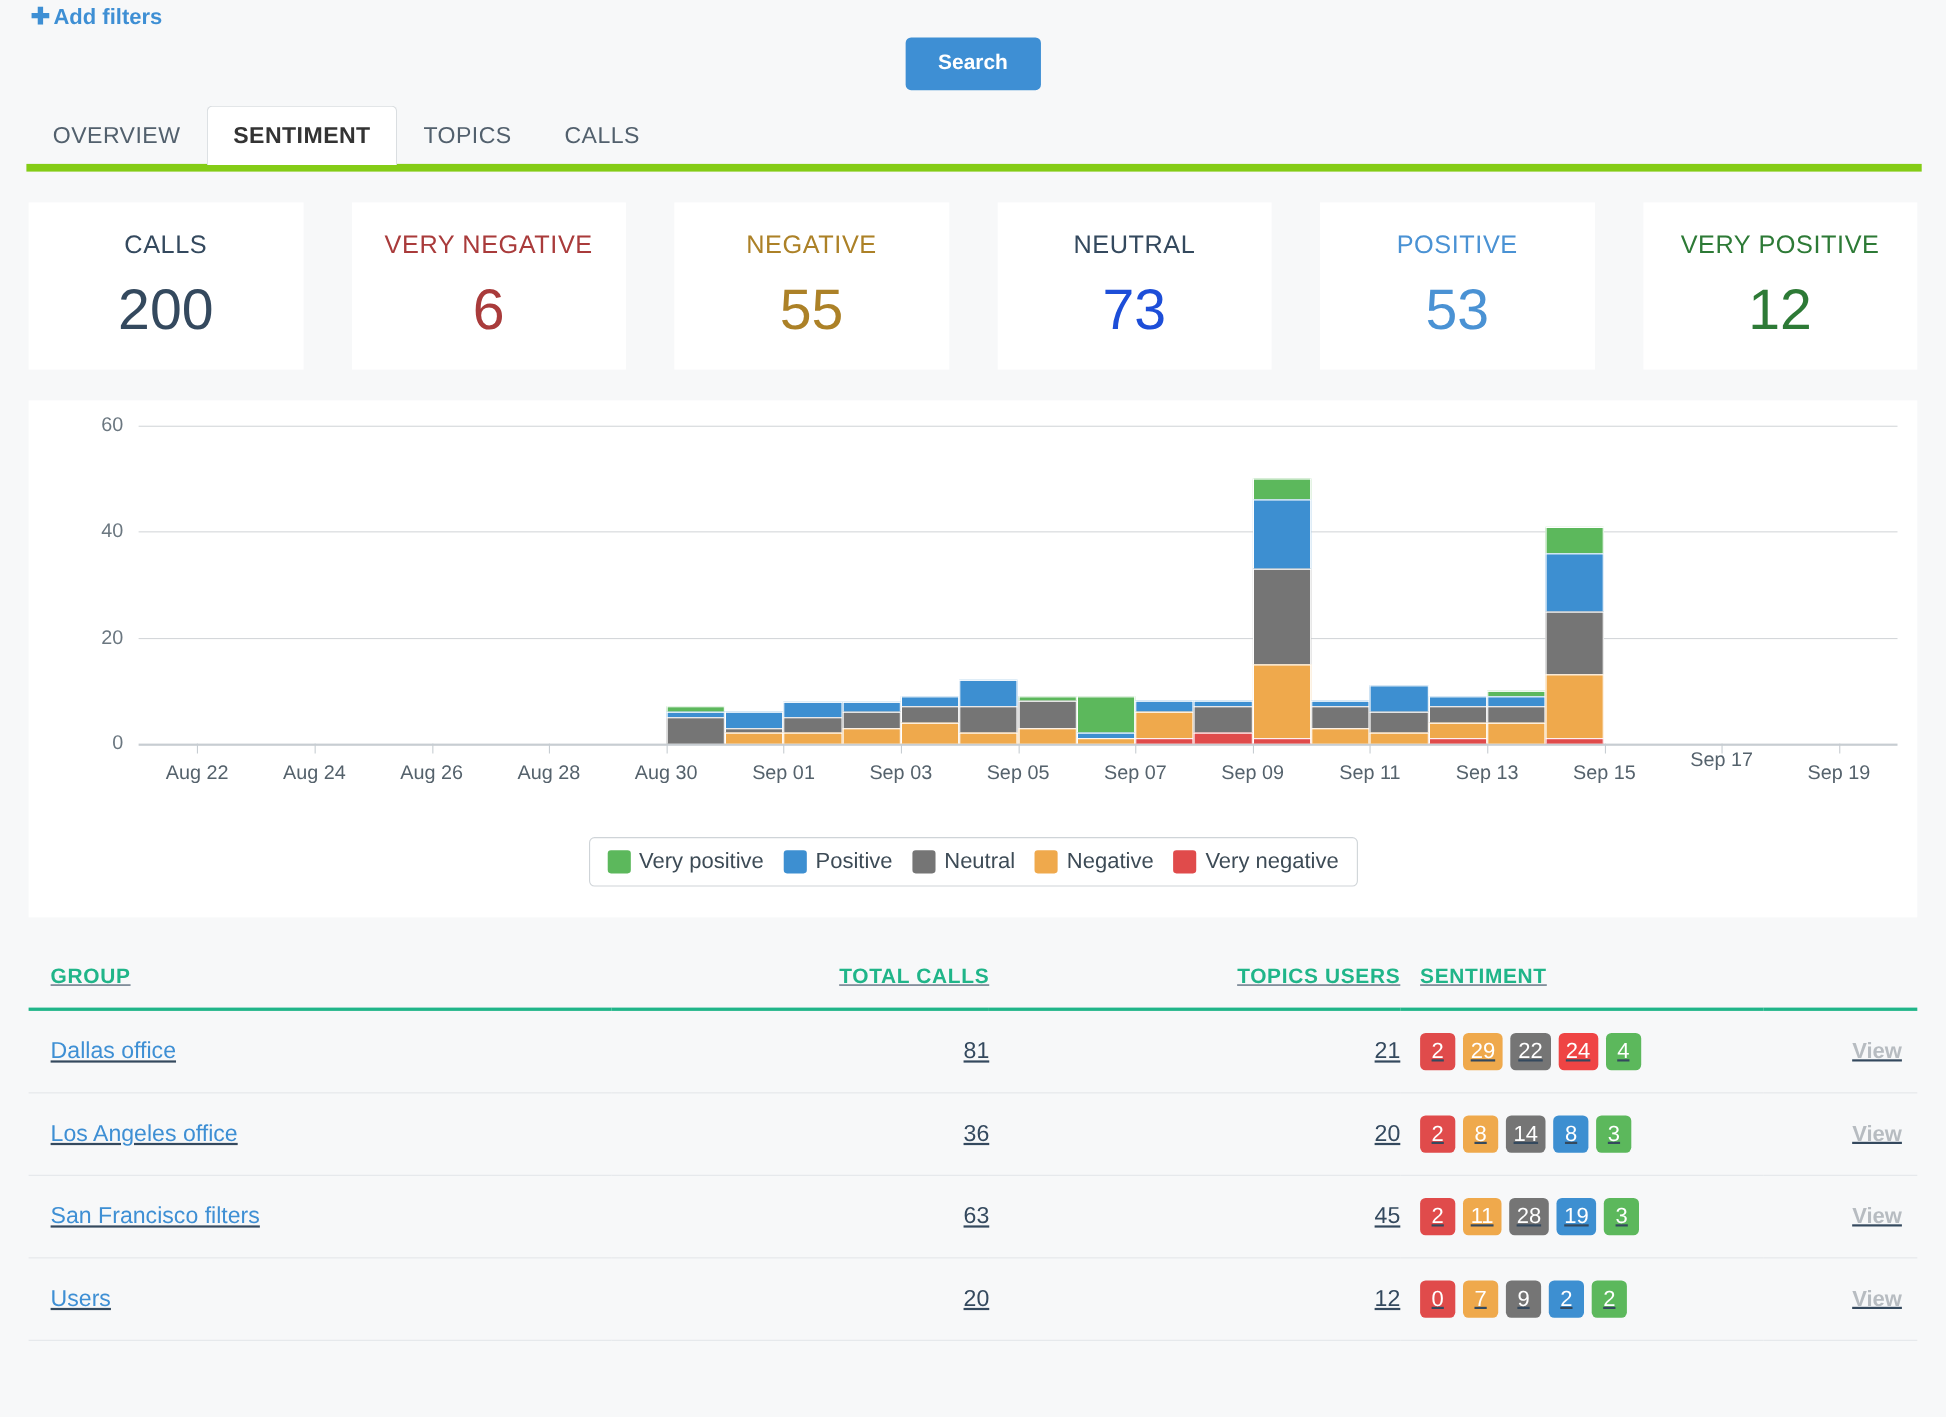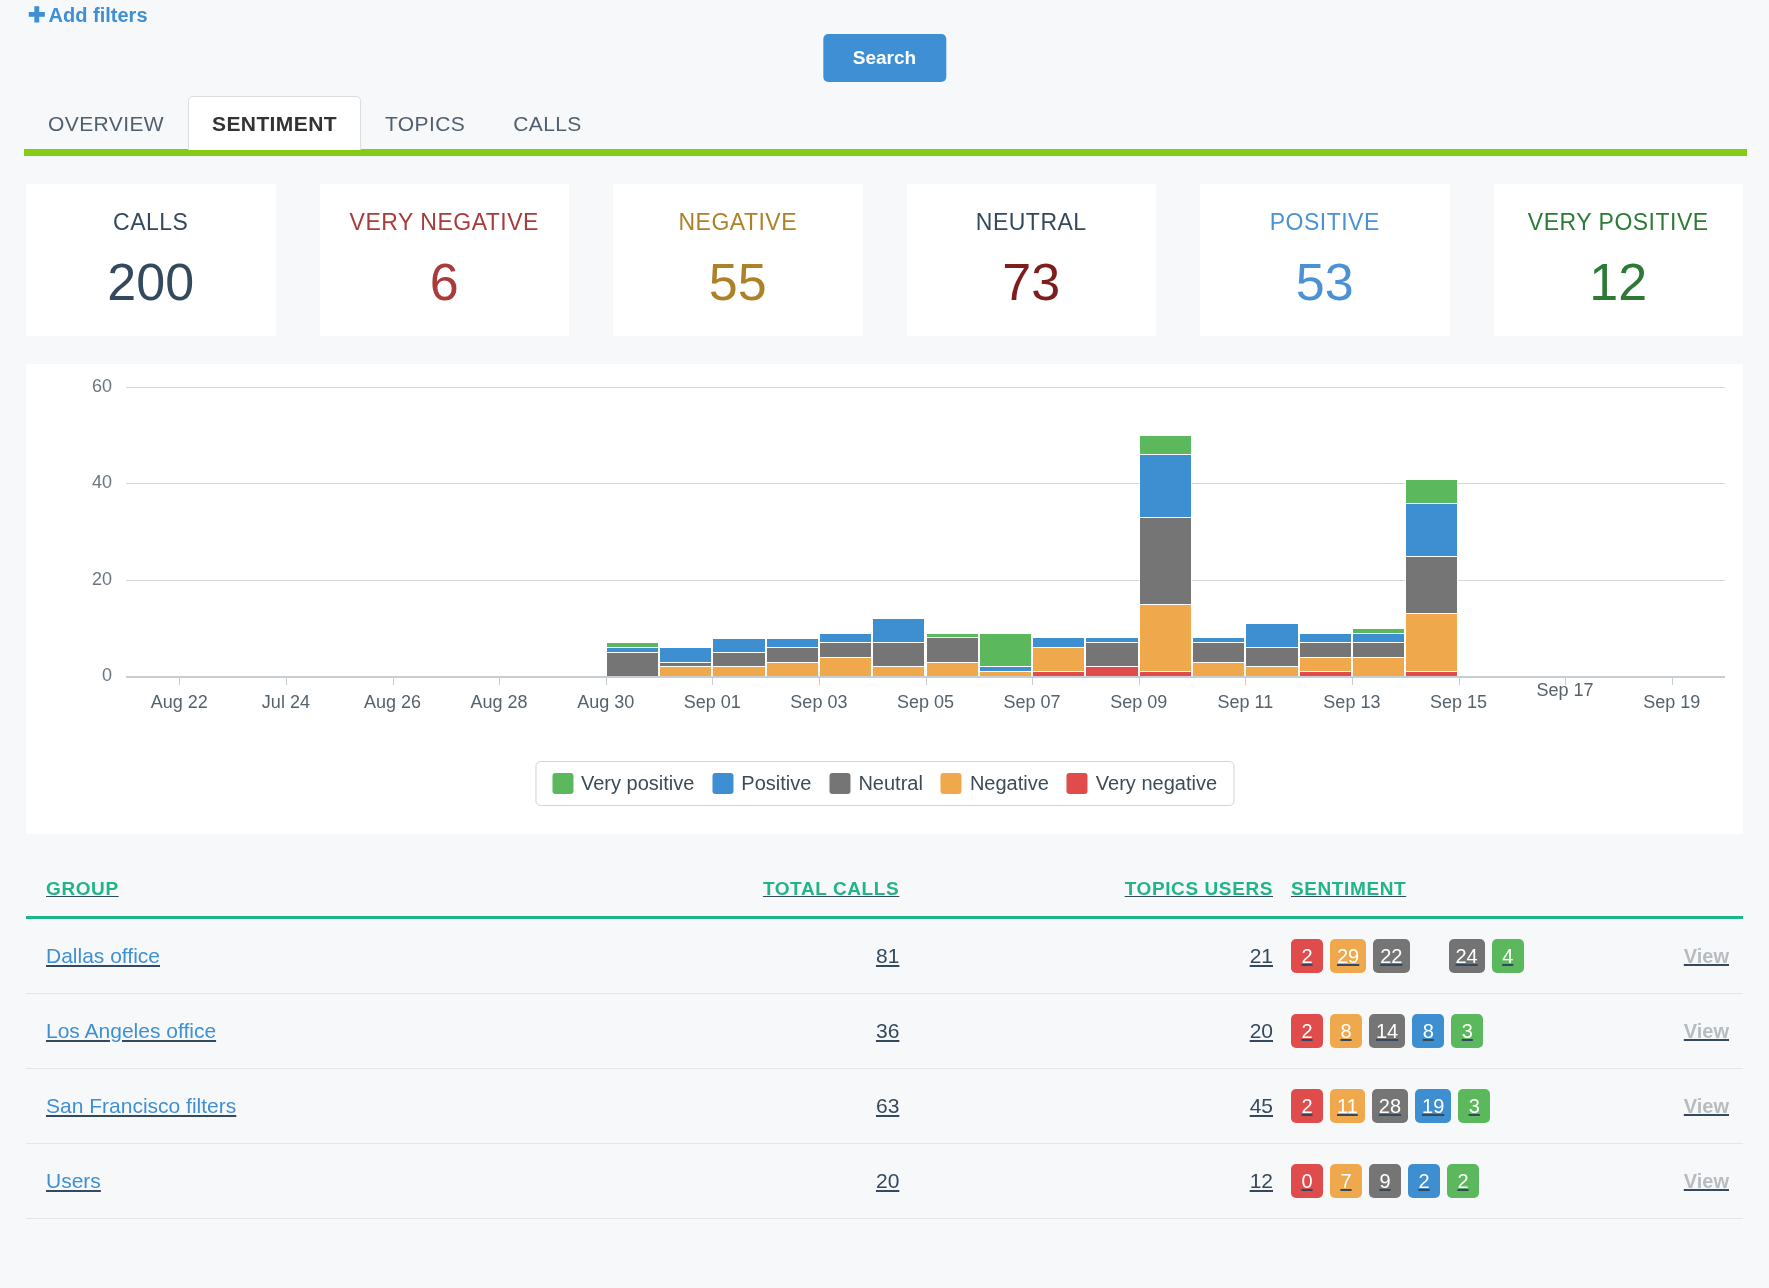--- a/index.html
+++ b/index.html
@@ -146,21 +146,21 @@
     <div class="card">
       <div class="card-label" style="color: rgb(169, 59, 59);">VERY NEGATIVE</div>
       <div class="card-value" style="color: rgb(169, 59, 59);">6</div>
     </div>
     <div class="card">
       <div class="card-label" style="color: rgb(172, 129, 39);">NEGATIVE</div>
       <div class="card-value" style="color: rgb(172, 129, 39);">55</div>
     </div>
     <div class="card">
       <div class="card-label" style="color: rgb(52, 73, 94);">NEUTRAL</div>
-      <div class="card-value" style="color: #7f1d1d;">73</div>
+      <div class="card-value" style="color: #1d4ed8;">73</div>
     </div>
     <div class="card">
       <div class="card-label" style="color: rgb(74, 146, 212);">POSITIVE</div>
       <div class="card-value" style="color: rgb(74, 146, 212);">53</div>
     </div>
     <div class="card">
       <div class="card-label" style="color: rgb(45, 122, 54);">VERY POSITIVE</div>
       <div class="card-value" style="color: rgb(45, 122, 54);">12</div>
     </div>
   </div>
@@ -171,21 +171,21 @@
       <div class="ylabel" style="top: 301px; left: 30px;">0</div>
       <div class="gridline" style="top: 215.667px;"></div>
       <div class="ylabel" style="top: 204.667px; left: 30px;">20</div>
       <div class="gridline" style="top: 119.333px;"></div>
       <div class="ylabel" style="top: 108.333px; left: 30px;">40</div>
       <div class="gridline" style="top: 23px;"></div>
       <div class="ylabel" style="top: 12px; left: 30px;">60</div>
       <div class="tick" style="left: 153.3px; top: 312px;"></div>
       <div class="xlabel" style="left: 153.3px; top: 328px;">Aug 22</div>
       <div class="tick" style="left: 259.9px; top: 312px;"></div>
-      <div class="xlabel" style="left: 259.9px; top: 328px;">Jul 24</div>
+      <div class="xlabel" style="left: 259.9px; top: 328px;">Aug 24</div>
       <div class="tick" style="left: 366.5px; top: 312px;"></div>
       <div class="xlabel" style="left: 366.5px; top: 328px;">Aug 26</div>
       <div class="tick" style="left: 473.1px; top: 312px;"></div>
       <div class="xlabel" style="left: 473.1px; top: 328px;">Aug 28</div>
       <div class="tick" style="left: 579.7px; top: 312px;"></div>
       <div class="xlabel" style="left: 579.7px; top: 328px;">Aug 30</div>
       <div class="tick" style="left: 686.3px; top: 312px;"></div>
       <div class="xlabel" style="left: 686.3px; top: 328px;">Sep 01</div>
       <div class="tick" style="left: 792.9px; top: 312px;"></div>
       <div class="xlabel" style="left: 792.9px; top: 328px;">Sep 03</div>
@@ -362,21 +362,21 @@
     <tbody id="tbody">
         <tr>
           <td class="group"><a>Dallas office</a></td>
           <td>81</td>
           <td>21</td>
           <td class="sent">
             <div class="badges">
               <span class="badge" style="background: rgb(224, 75, 75);">2</span>
               <span class="badge" style="background: rgb(239, 169, 76);">29</span>
               <span class="badge" style="background: rgb(117, 117, 117);">22</span>
-              <span class="badge" style="background: #737373; margin-left: 32px;">24</span>
+              <span class="badge" style="background: #ef4444;">24</span>
               <span class="badge" style="background: rgb(92, 184, 92);">4</span>
             </div>
           </td>
           <td class="act">View</td>
         </tr>
         <tr>
           <td class="group"><a>Los Angeles office</a></td>
           <td>36</td>
           <td>20</td>
           <td class="sent">

